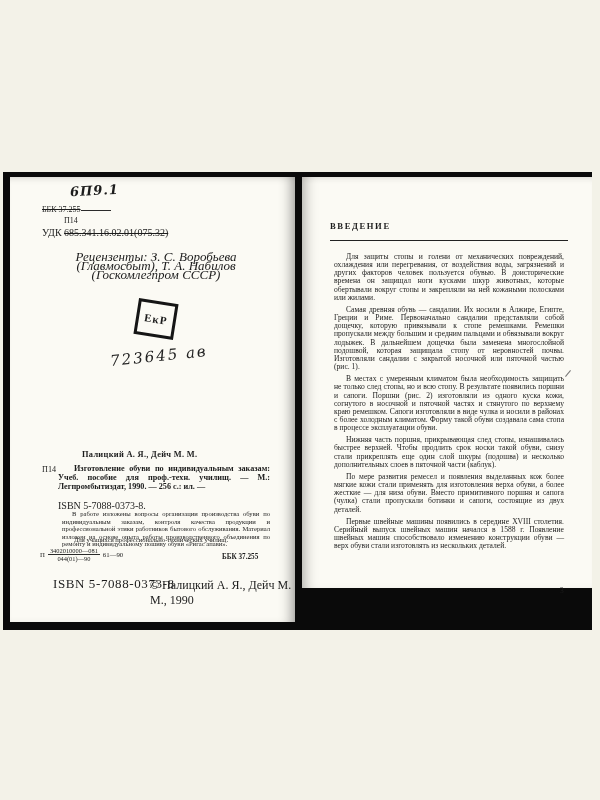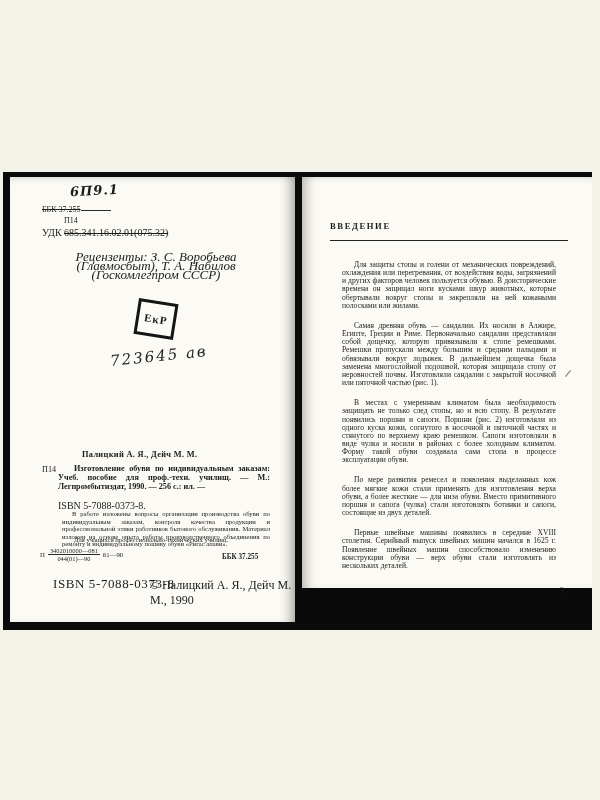--- a/index.html
+++ b/index.html
@@ -39,21 +39,21 @@
   .frac{display:inline-block;text-align:center;font-size:6.4px;line-height:7.2px;}
   .frac .num{display:block;border-bottom:1px solid #2a2a2a;padding:0 2px;}
   .frac .den{display:block;}
   .bbk-bottom{left:212px;top:376px;font-size:7.2px;font-weight:bold;}
   .isbn-bottom{left:43px;top:399px;font-size:13px;letter-spacing:.6px;}
   .copyright{left:140px;top:401px;font-size:12px;}
   
   .vvedenie{left:28px;top:44px;font-size:8.6px;font-weight:bold;letter-spacing:1.6px;}
   .rule{left:28px;top:63px;width:238px;height:1px;background:#222;}
   .body-col{left:28px;top:72px;width:238px;font-size:7.6px;line-height:8.15px;text-align:justify;}
-  .body-col p{margin:12px;text-indent:12px;}
+  .body-col p{margin:4px;text-indent:12px;}
   .page-num{left:258px;top:409px;font-size:7.5px;}
   .pen-mark{left:262px;top:196px;width:8px;height:1px;background:#777;transform:rotate(-50deg);}
 </style>
 </head>
 <body>
 
 <div class="backdrop"></div>
 
 <div class="page page-left">
   <div class="abs classmark hw">6П9.1</div>
@@ -109,20 +109,21 @@
 </div>
 
 <div class="page page-right">
   <div class="abs vvedenie">ВВЕДЕНИЕ</div>
   <div class="abs rule"></div>
 
   <div class="abs body-col">
     <p>Для защиты стопы и голени от механических повреждений, охлаждения или перегревания, от воздействия воды, загрязнений и других факторов человек пользуется обувью. В доисторические времена он защищал ноги кусками шкур животных, которые обертывали вокруг стопы и закрепляли на ней кожаными полосками или жилами.</p>
     <p>Самая древняя обувь — сандалии. Их носили в Алжире, Египте, Греции и Риме. Первоначально сандалии представляли собой дощечку, которую привязывали к стопе ремешками. Ремешки пропускали между большим и средним пальцами и обвязывали вокруг лодыжек. В дальнейшем дощечка была заменена многослойной подошвой, которая защищала стопу от неровностей почвы. Изготовляли сандалии с закрытой носочной или пяточной частью (рис. 1).</p>
     <p>В местах с умеренным климатом была необходимость защищать не только след стопы, но и всю стопу. В результате появились поршни и сапоги. Поршни (рис. 2) изготовляли из одного куска кожи, согнутого в носочной и пяточной частях и стянутого по верхнему краю ремешком. Сапоги изготовляли в виде чулка и носили в районах с более холодным климатом. Форму такой обуви создавала сама стопа в процессе эксплуатации обуви.</p>
-    <p>По мере развития ремесел и появления выделанных кож более мягкие кожи стали применять для изготовления верха обуви, а более жесткие — для низа обуви. Вместо примитивного поршня и сапога (чулка) стали изготовлять ботинки и сапоги, состоящие из двух деталей.</p>
-    <p>Первые швейные машины появились в середине XVIII столетия. Серийный выпуск швейных машин начался в 1625 г. Появление швейных машин способствовало изменению конструкции обуви — верх обуви стали изготовлять из нескольких деталей.</p>
+    <p>Нижняя часть поршня, прикрывающая след стопы, изнашивалась быстрее верхней. Чтобы продлить срок носки такой обуви, снизу стали прикреплять еще один слой шкуры (подошва) и несколько дополнительных слоев в пяточной части (каблук).</p>
+    <p>По мере развития ремесел и появления выделанных кож более мягкие кожи стали применять для изготовления верха обуви, а более жесткие — для низа обуви. Вместо примитивного поршня и сапога (чулка) стали пропускали ботинки и сапоги, состоящие из двух деталей.</p>
+    <p>Первые швейные машины появились в середине XVIII столетия. Серийный выпуск швейных машин начался в 1588 г. Появление швейных машин способствовало изменению конструкции обуви — верх обуви стали изготовлять из нескольких деталей.</p>
   </div>
 
   <div class="abs pen-mark"></div>
 
   <div class="abs page-num">3</div>
 </div>
 
 </body></html>

